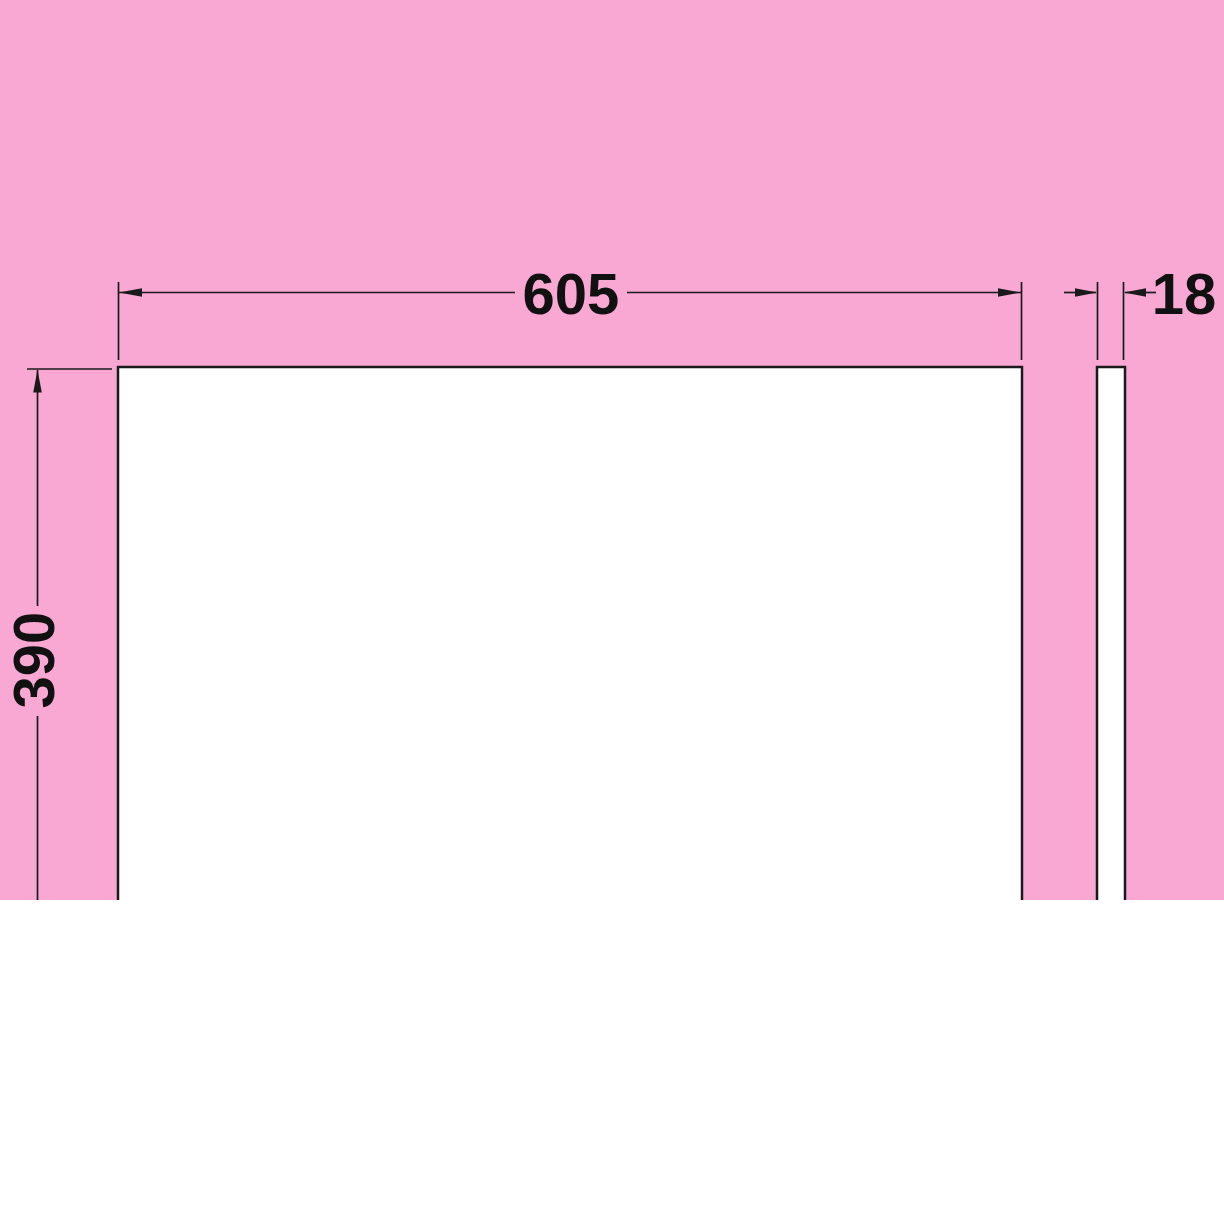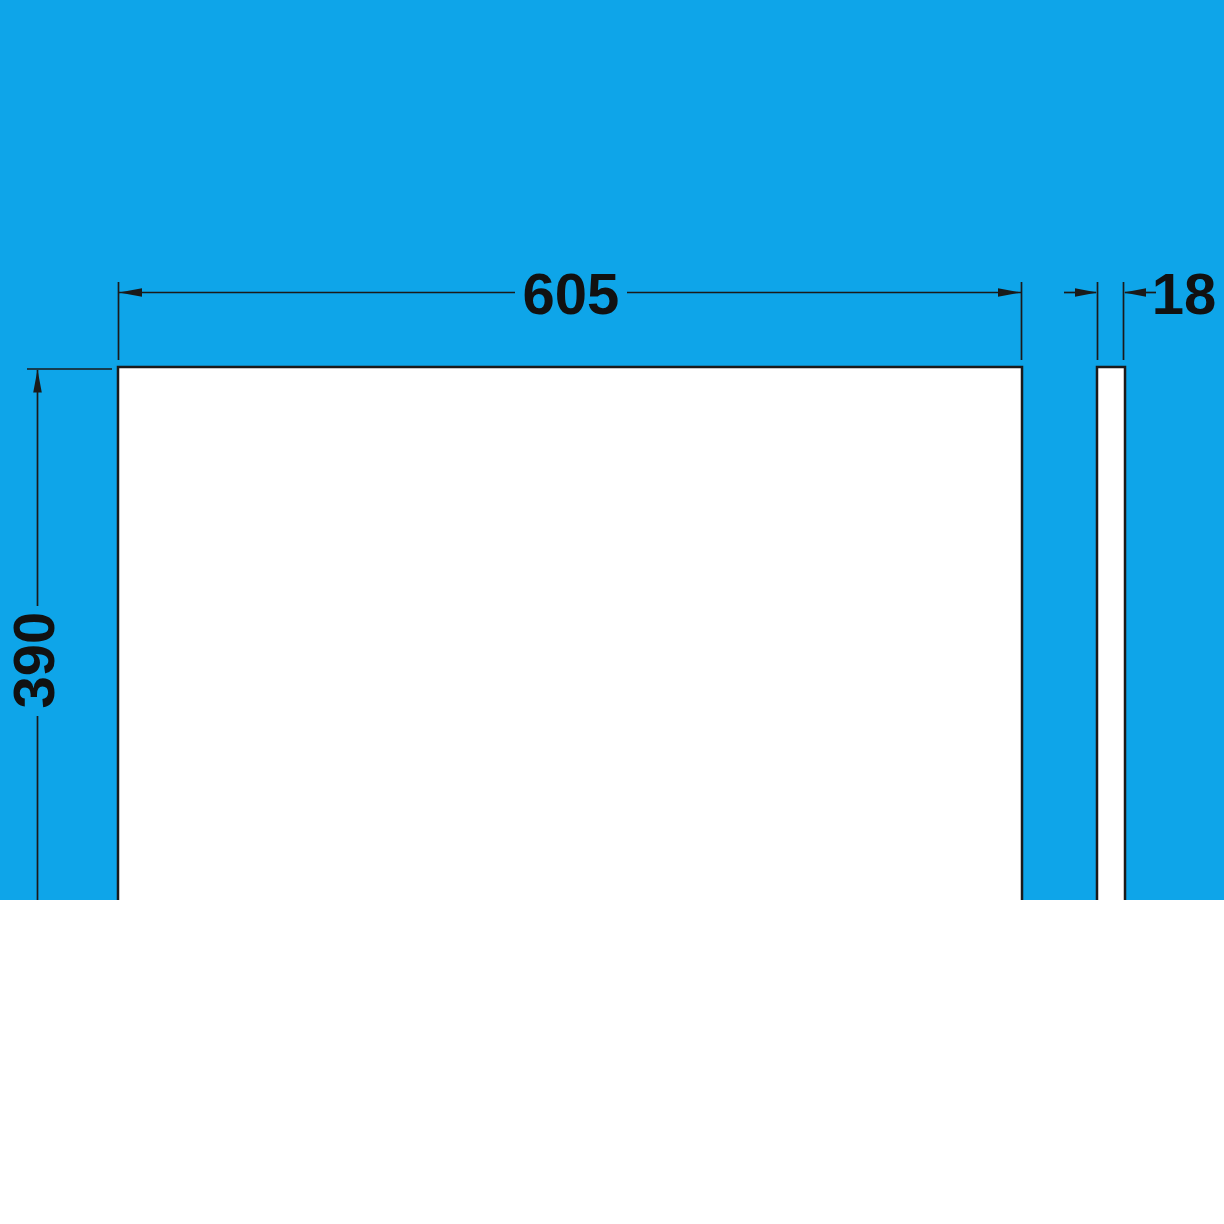--- a/index.html
+++ b/index.html
@@ -4,21 +4,21 @@
 <style>
   html, body {
     margin: 0;
     padding: 0;
     background: #ffffff;
   }
   .canvas {
     position: relative;
     width: 1224px;
     height: 900px;
-    background: #0ea5e9;
+    background: #f9a8d4;
     overflow: hidden;
   }
   svg { display: block; }
   .panel-outline {
     fill: #ffffff;
     stroke: #1a1a1a;
     stroke-width: 2.5;
   }
   .dim-line {
     stroke: #1a1a1a;

